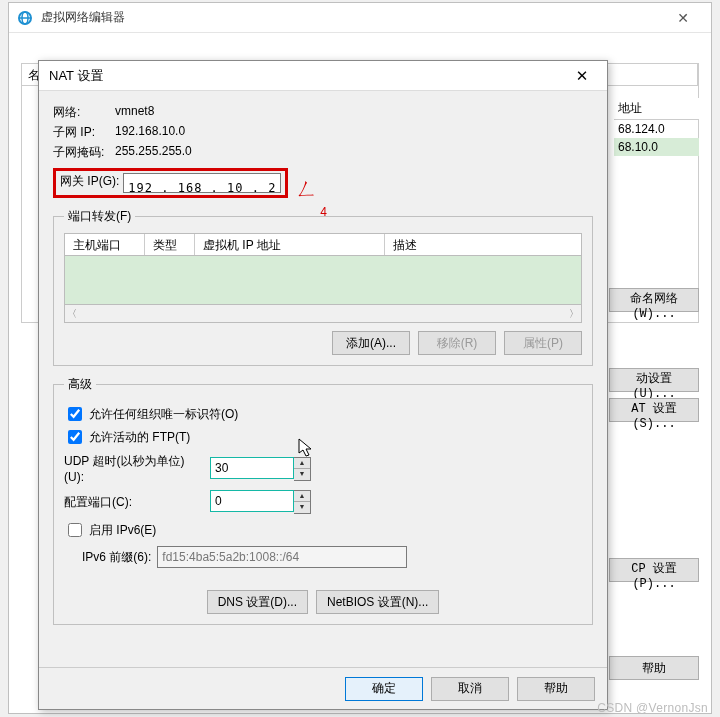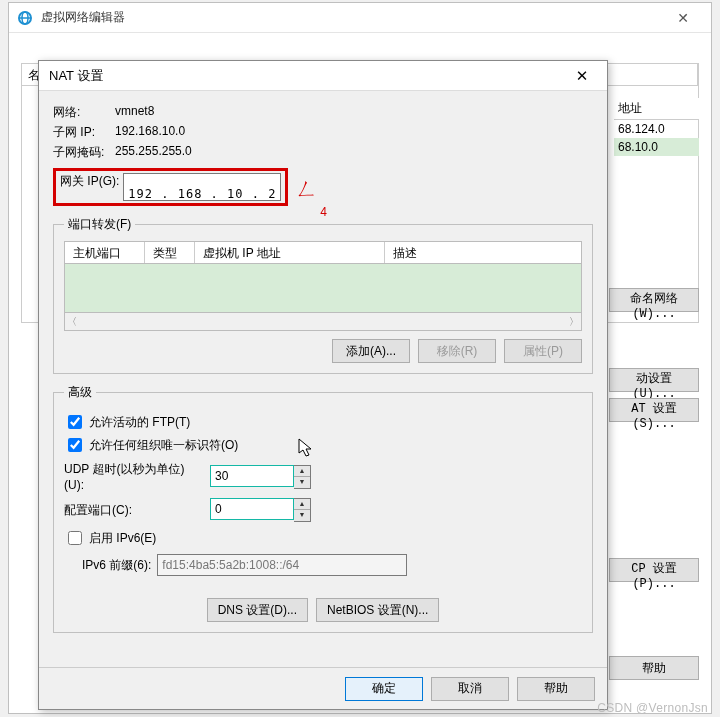--- a/index.html
+++ b/index.html
@@ -23,21 +23,21 @@
 .dialog { position: absolute; left: 38px; top: 60px; width: 570px; height: 650px; background: #f0f0f0; border: 1px solid #888; box-shadow: 2px 2px 8px rgba(0,0,0,0.25); display: flex; flex-direction: column; }
 .dlg-titlebar { height: 30px; background: #fff; display: flex; align-items: center; padding: 0 10px; border-bottom: 1px solid #ddd; }
 .dlg-titlebar .dlg-title { flex: 1; font-size: 13px; }
 .dlg-titlebar .dlg-close { width: 30px; height: 30px; display: flex; align-items: center; justify-content: center; font-size: 15px; }
 .dlg-body { flex: 1; padding: 10px 14px 8px 14px; overflow: hidden; }
 
 .info-line { margin: 3px 0; display: flex; }
 .info-line .lbl { width: 62px; }
 .gateway-row { display: inline-flex; align-items: flex-start; border: 3px solid #d40000; padding: 2px 4px 2px 4px; margin-top: 4px; }
 .gateway-row .lbl { margin-right: 4px; }
-.ip-input { border: 1px solid #7a7a7a; background: #fff; height: 20px; padding: 13px 4px; font-family: Consolas, monospace; letter-spacing: 1px; }
+.ip-input { border: 1px solid #7a7a7a; background: #fff; height: 20px; padding: 7px 4px; font-family: Consolas, monospace; letter-spacing: 1px; }
 
 fieldset { border: 1px solid #c0c0c0; margin: 10px 0 0 0; padding: 8px 10px 10px 10px; }
 legend { padding: 0 4px; }
 
 .fwd-table { border: 1px solid #bcbcbc; background: #d7ecd7; height: 90px; display: flex; flex-direction: column; }
 .fwd-header { height: 22px; background: #fff; display: flex; border-bottom: 1px solid #bcbcbc; }
 .fwd-header span { padding: 3px 8px; border-right: 1px solid #ccc; }
 .fwd-scroll { height: 18px; background: #f0f0f0; border-top: 1px solid #bcbcbc; display: flex; align-items: center; justify-content: space-between; padding: 0 2px; }
 .fwd-scroll span { color: #666; font-size: 10px; }
 
@@ -150,25 +150,25 @@
         <button class="btn">添加(A)...</button>
         <button class="btn" disabled="">移除(R)</button>
         <button class="btn" disabled="">属性(P)</button>
       </div>
     </fieldset>
 
     <fieldset>
       <legend>高级</legend>
       <label class="chk-row">
         <input type="checkbox" checked="" style="">
-        <span>允许活动的 FTP(T)</span>
+        <span>允许任何组织唯一标识符(O)</span>
       </label>
       <label class="chk-row">
         <input type="checkbox" checked="" style="">
-        <span>允许任何组织唯一标识符(O)</span>
+        <span>允许活动的 FTP(T)</span>
       </label>
       <div class="field-row">
         <span class="flbl">UDP 超时(以秒为单位)(U):</span>
         <div class="spin-wrap">
           <input value="30" style="">
           <div class="spin-btns">
               <span>▲</span>
               <span>▼</span>
             </div>
         </div>

